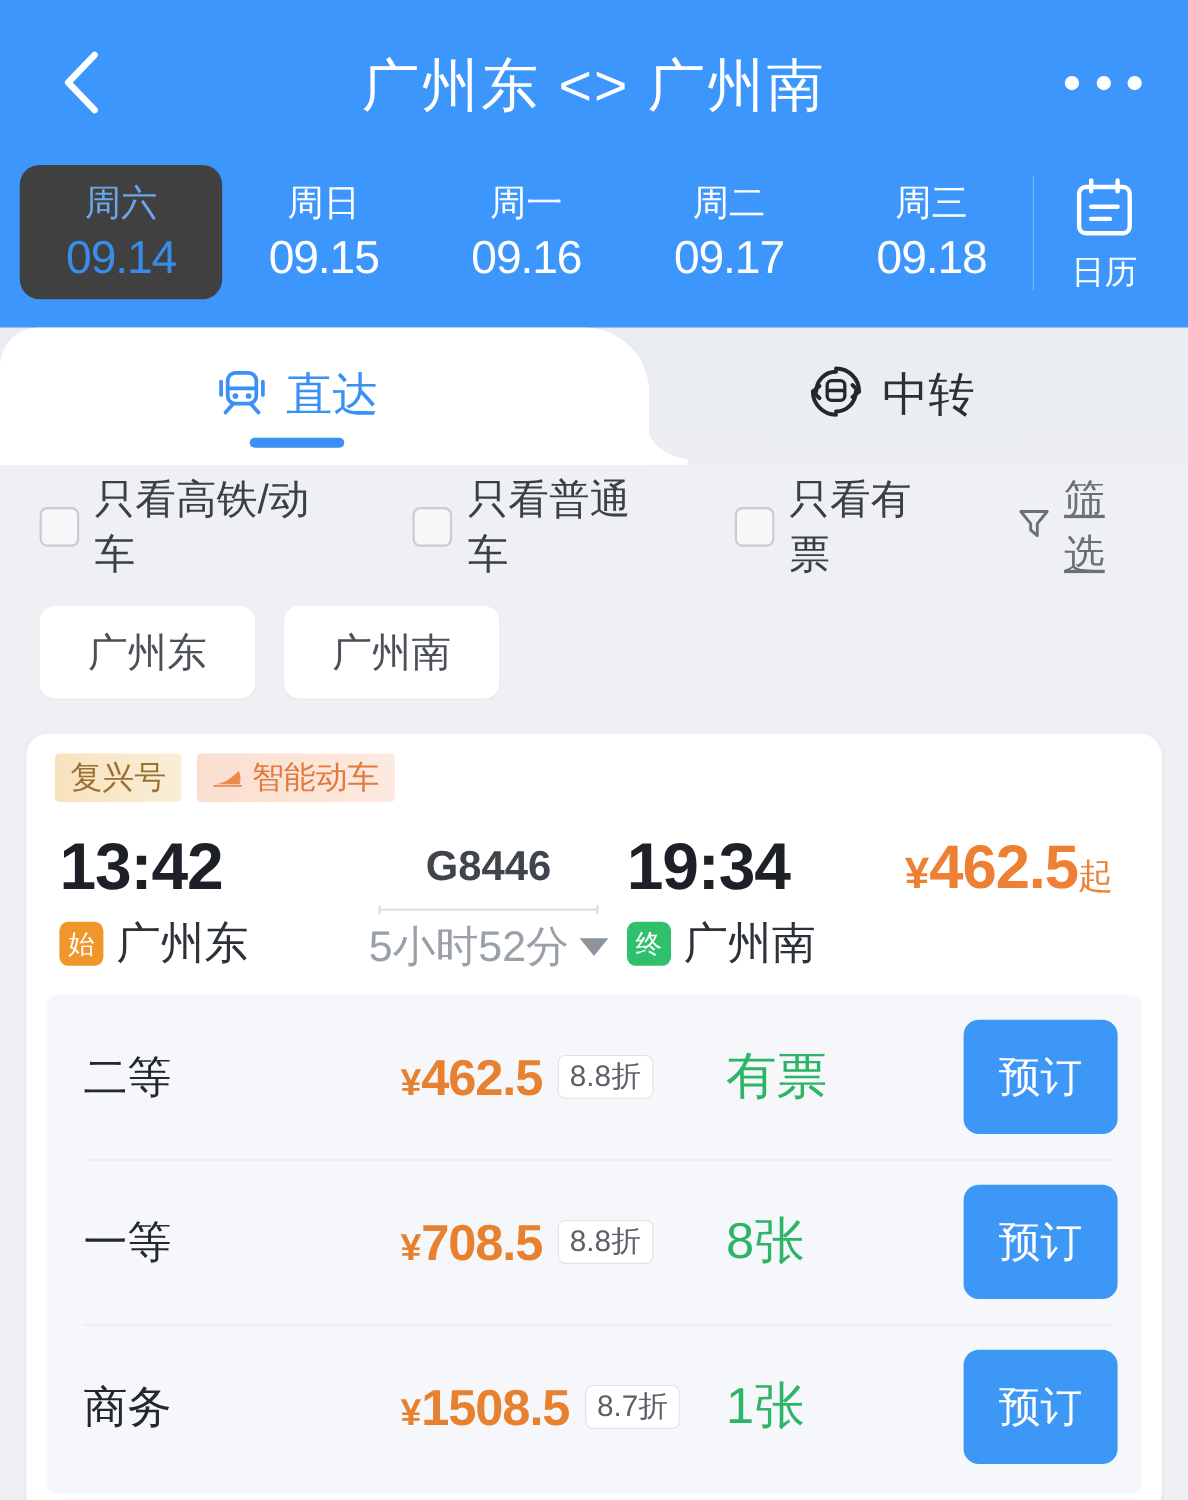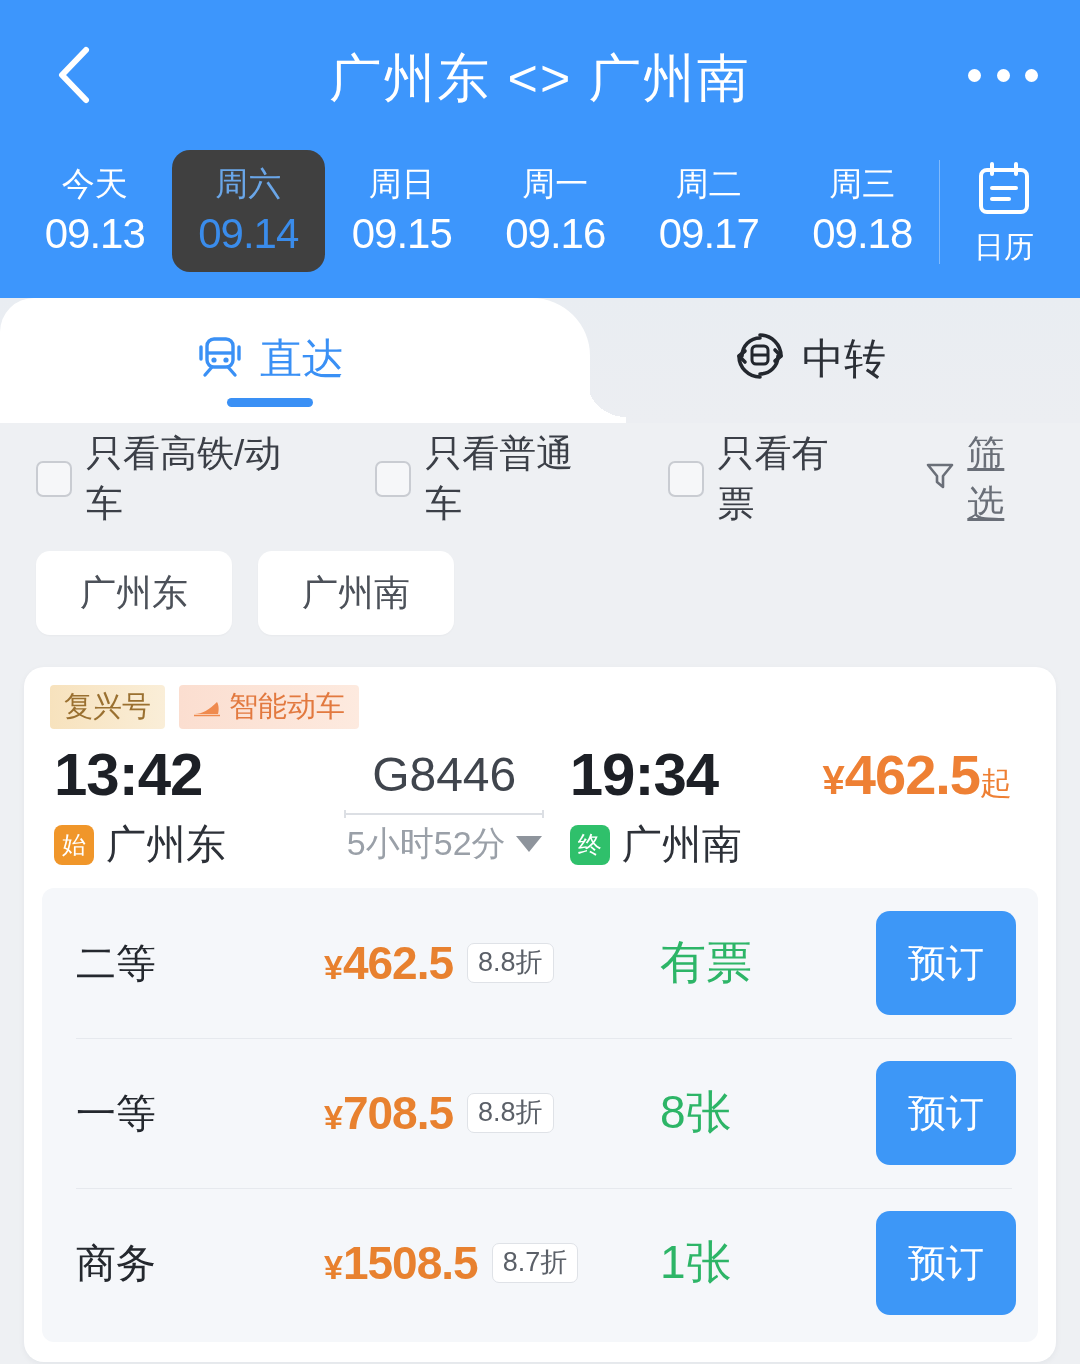--- a/index.html
+++ b/index.html
@@ -230,21 +230,21 @@
     border-radius: 20px;
     overflow: hidden;
     box-shadow: 0 2px 6px rgba(20,30,50,0.05);
   }
   .card-head {
     padding: 18px 26px 6px 26px;
   }
   .tag-row {
     display: flex;
     gap: 14px;
-    margin-bottom: 6px;
+    margin-bottom: 19px;
   }
   .tag {
     height: 44px;
     display: flex;
     align-items: center;
     gap: 8px;
     padding: 0 14px;
     font-size: 29px;
     border-radius: 4px;
   }
@@ -291,45 +291,45 @@
     justify-content: center;
     flex: 0 0 40px;
   }
   .sbadge.start { background: #f0962a; }
   .sbadge.end { background: #2fc06b; }
   .sname {
     font-size: 40px;
     color: #2d3138;
   }
   .train-no {
-    font-size: 48px;
+    font-size: 38px;
     color: #40454d;
     text-align: center;
     line-height: 76px;
-    font-weight: 400;
+    font-weight: 700;
   }
   .mid-line {
     width: 200px;
     height: 2px;
     background: #dcdfe4;
     margin: 0 auto;
     position: relative;
   }
   .mid-line:before, .mid-line:after {
     content: "";
     position: absolute;
     top: -3px;
     width: 2px; height: 8px;
     background: #dcdfe4;
   }
   .mid-line:before { left: 0; }
   .mid-line:after { right: 0; }
   .duration {
     text-align: center;
-    font-size: 34px;
+    font-size: 39px;
     color: #9aa0a8;
     margin-top: 6px;
     display: flex;
     align-items: center;
     justify-content: center;
     gap: 10px;
   }
   .caret {
     width: 0; height: 0;
     border-left: 13px solid transparent;
@@ -377,20 +377,21 @@
   .seat-price-cell {
     width: 330px;
     display: flex;
     align-items: center;
     gap: 14px;
   }
   .seat-price {
     color: #e8812f;
     font-weight: 700;
     white-space: nowrap;
+    margin-left: 40px;
   }
   .seat-price .cur { font-size: 34px; }
   .seat-price .amt { font-size: 46px; letter-spacing: -1px; }
   .discount {
     border: 1px solid #dfe2e7;
     background: #ffffff;
     border-radius: 7px;
     font-size: 27px;
     color: #5b6068;
     padding: 5px 10px 6px 10px;
@@ -431,24 +432,20 @@
     </div>
     <div class="nav-title">广州东 &lt;&gt; 广州南</div>
     <div class="more-btn">
       <i></i>
       <i></i>
       <i></i>
     </div>
   </div>
 
   <div class="date-strip">
-    <div class="date-cell">
-      <span class="dw">今天</span>
-      <span class="dd">09.13</span>
-    </div>
     <div class="date-cell active">
       <span class="dw">周六</span>
       <span class="dd">09.14</span>
     </div>
     <div class="date-cell">
       <span class="dw">周日</span>
       <span class="dd">09.15</span>
     </div>
     <div class="date-cell">
       <span class="dw">周一</span>

